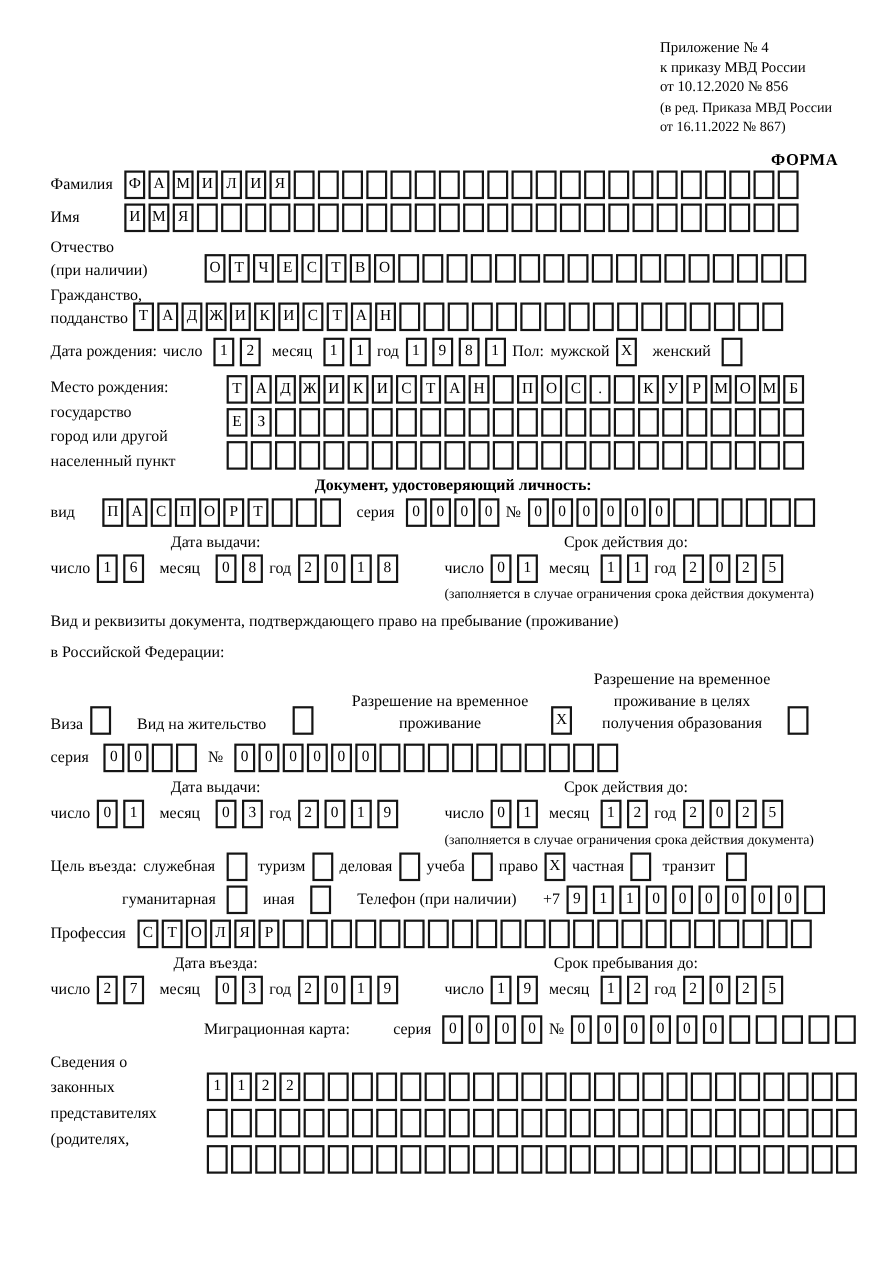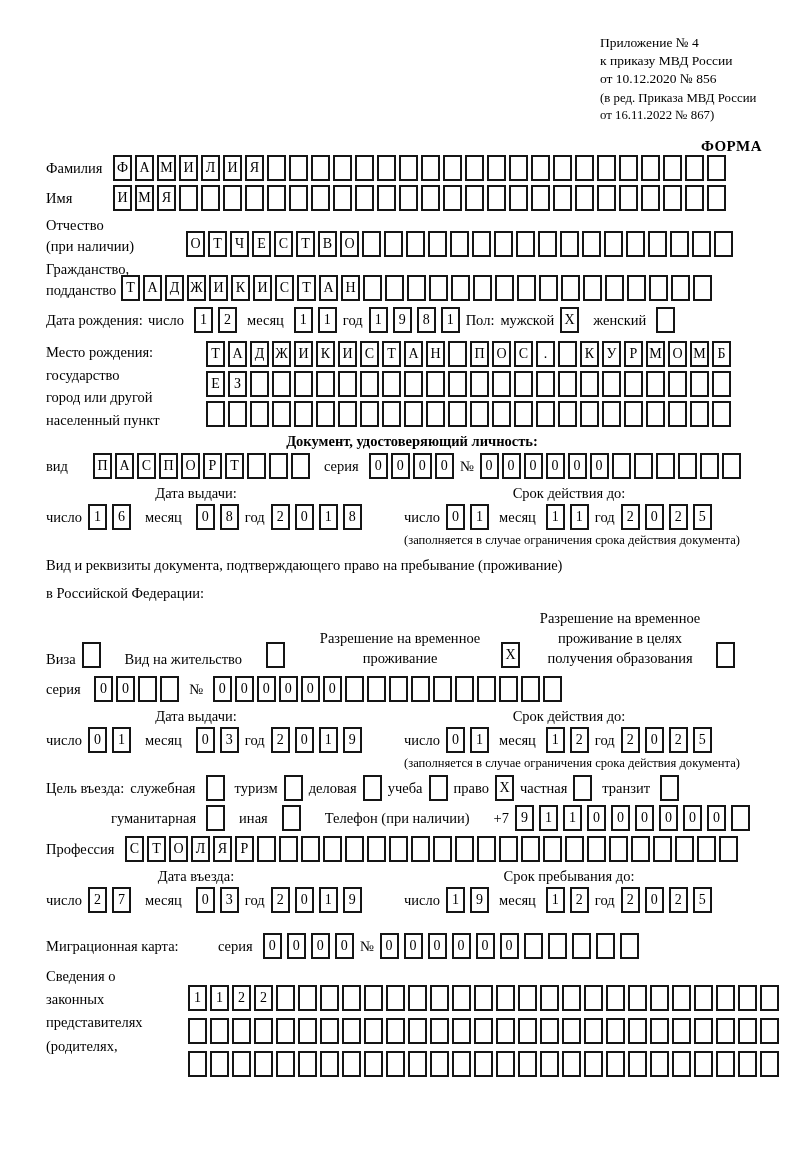--- a/index.html
+++ b/index.html
@@ -711,21 +711,21 @@
         <span class="boxes dates">
             <span class="box">2</span>
             <span class="box">0</span>
             <span class="box">2</span>
             <span class="box">5</span>
           </span>
       </div>
     </div>
   </div>
 
-  <div class="frow" style="margin-top:20px;">
+  <div class="frow" style="margin-top:10px;justify-content:flex-end;">
     <span class="lbl" style="width:172px;">Миграционная карта:</span>
     <span class="lbl">серия</span>
       <span class="gap10"></span>
     <span class="boxes dates">
         <span class="box">0</span>
         <span class="box">0</span>
         <span class="box">0</span>
         <span class="box">0</span>
       </span>
       <span class="gap6"></span>

